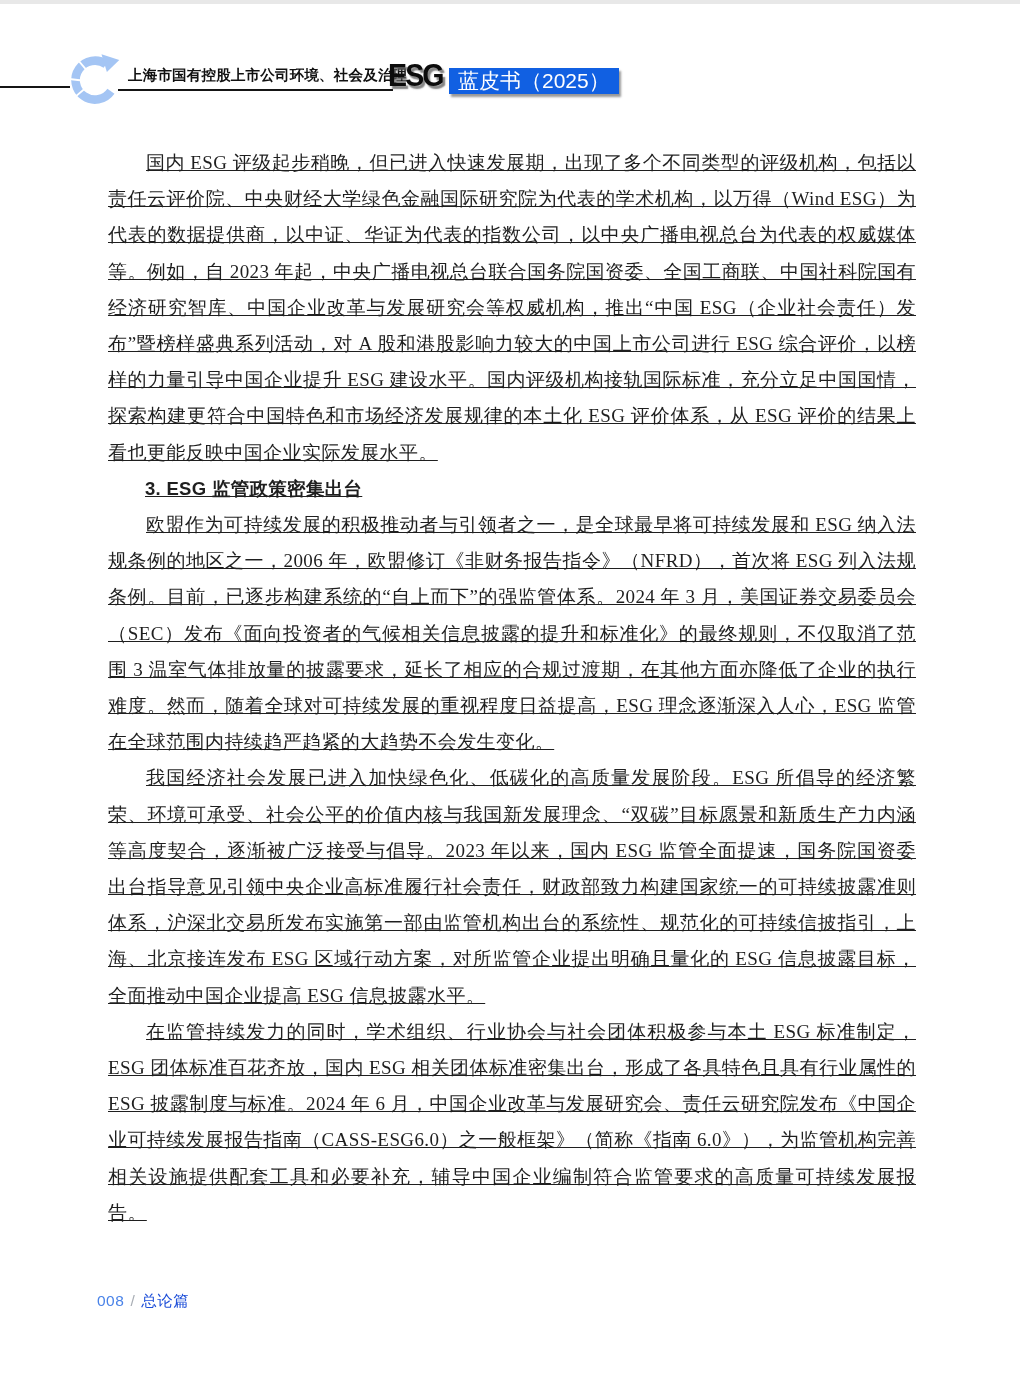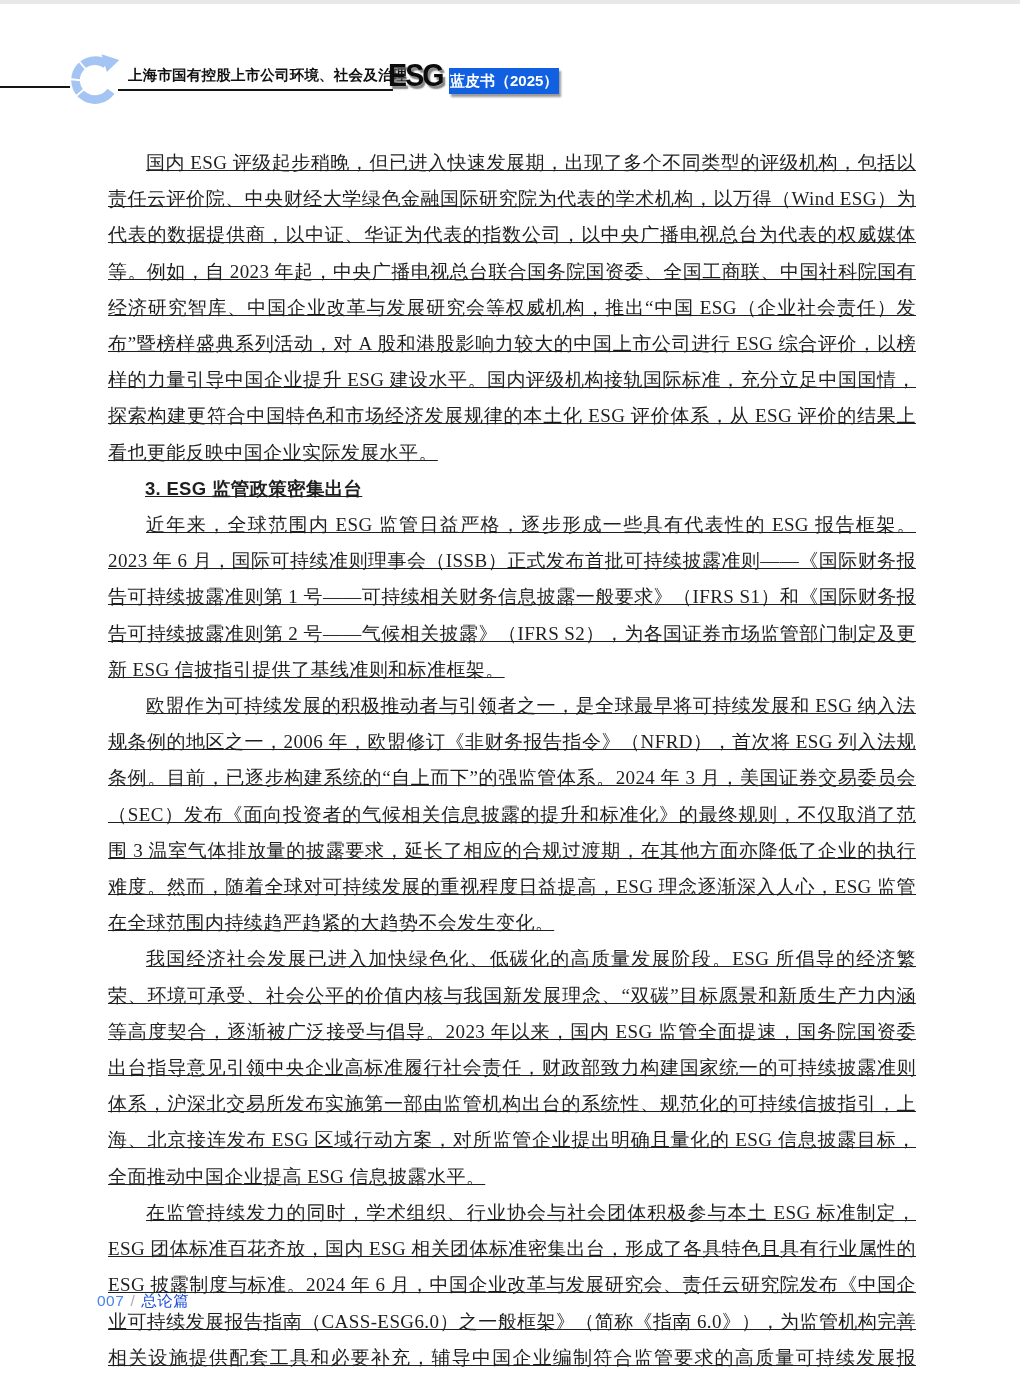--- a/index.html
+++ b/index.html
@@ -29,23 +29,23 @@
     position:absolute;left:388px;top:56px;
     font-family:"Liberation Sans","DejaVu Sans",sans-serif;
     font-weight:700;font-size:31px;line-height:1;color:#0c0c0c;
     letter-spacing:-2px;
     transform:scaleX(0.92);transform-origin:left top;
     text-shadow:2.5px 2.5px 1.5px rgba(90,90,90,0.75);
     white-space:nowrap;
   }
   .header-badge{
     position:absolute;left:449px;top:64px;height:26px;
-    padding:0 1px;box-sizing:border-box;
+    padding:0 9px;box-sizing:border-box;
     color:#fff;font-family:"Liberation Sans","DejaVu Sans",sans-serif;
-    font-weight:700;font-size:15px;line-height:26px;
+    font-weight:400;font-size:21px;line-height:26px;
     box-shadow:2px 3px 2px rgba(70,70,70,0.55);
     white-space:nowrap;
   }
   
   .body-col{
     position:absolute;left:108px;top:141px;width:808px;
     color:#1f1f1f;
   }
   .body-col p{
     margin:0;
@@ -86,23 +86,22 @@
   </svg>
 
   <div class="header-title">上海市国有控股上市公司环境、社会及治理</div>
   <div class="title-underline"></div>
   <div class="header-esg">ESG</div>
   <div class="header-badge" id="badge" style="background: rgb(17, 96, 226); color: rgb(255, 255, 255);">蓝皮书（2025）</div>
 
   <div class="body-col" id="body-col">
       <p class="paragraph">国内 ESG 评级起步稍晚，但已进入快速发展期，出现了多个不同类型的评级机构，包括以责任云评价院、中央财经大学绿色金融国际研究院为代表的学术机构，以万得（Wind ESG）为代表的数据提供商，以中证、华证为代表的指数公司，以中央广播电视总台为代表的权威媒体等。例如，自 2023 年起，中央广播电视总台联合国务院国资委、全国工商联、中国社科院国有经济研究智库、中国企业改革与发展研究会等权威机构，推出“中国 ESG（企业社会责任）发布”暨榜样盛典系列活动，对 A 股和港股影响力较大的中国上市公司进行 ESG 综合评价，以榜样的力量引导中国企业提升 ESG 建设水平。国内评级机构接轨国际标准，充分立足中国国情，探索构建更符合中国特色和市场经济发展规律的本土化 ESG 评价体系，从 ESG 评价的结果上看也更能反映中国企业实际发展水平。</p>
       <p class="heading">3. ESG 监管政策密集出台</p>
-      <p class="paragraph">近年来，全球范围内 ESG 监管日益严格，逐步形成一些具有代表性的 ESG 报告框架。2023 年 6 月，国际可持续准则理事会（ISSB）正式发布首批可持续披露准则——《国际财务报告可持续披露准则第 1 号——可持续相关财务信息披露一般要求》（IFRS S1）和《国际财务报告可持续披露准则第 2 号——气候相关披露》（IFRS S2），为各国证券市场监管部门制定及更新 ESG 信披指引提供了基线准则和标准框架。</p>
       <p class="paragraph">欧盟作为可持续发展的积极推动者与引领者之一，是全球最早将可持续发展和 ESG 纳入法规条例的地区之一，2006 年，欧盟修订《非财务报告指令》（NFRD），首次将 ESG 列入法规条例。目前，已逐步构建系统的“自上而下”的强监管体系。2024 年 3 月，美国证券交易委员会（SEC）发布《面向投资者的气候相关信息披露的提升和标准化》的最终规则，不仅取消了范围 3 温室气体排放量的披露要求，延长了相应的合规过渡期，在其他方面亦降低了企业的执行难度。然而，随着全球对可持续发展的重视程度日益提高，ESG 理念逐渐深入人心，ESG 监管在全球范围内持续趋严趋紧的大趋势不会发生变化。</p>
       <p class="paragraph">我国经济社会发展已进入加快绿色化、低碳化的高质量发展阶段。ESG 所倡导的经济繁荣、环境可承受、社会公平的价值内核与我国新发展理念、“双碳”目标愿景和新质生产力内涵等高度契合，逐渐被广泛接受与倡导。2023 年以来，国内 ESG 监管全面提速，国务院国资委出台指导意见引领中央企业高标准履行社会责任，财政部致力构建国家统一的可持续披露准则体系，沪深北交易所发布实施第一部由监管机构出台的系统性、规范化的可持续信披指引，上海、北京接连发布 ESG 区域行动方案，对所监管企业提出明确且量化的 ESG 信息披露目标，全面推动中国企业提高 ESG 信息披露水平。</p>
       <p class="paragraph">在监管持续发力的同时，学术组织、行业协会与社会团体积极参与本土 ESG 标准制定，ESG 团体标准百花齐放，国内 ESG 相关团体标准密集出台，形成了各具特色且具有行业属性的 ESG 披露制度与标准。2024 年 6 月，中国企业改革与发展研究会、责任云研究院发布《中国企业可持续发展报告指南（CASS-ESG6.0）之一般框架》（简称《指南 6.0》），为监管机构完善相关设施提供配套工具和必要补充，辅导中国企业编制符合监管要求的高质量可持续发展报告。</p>
     </div>
 
   <div class="footer">
-    <span class="pagenum" id="pagenum" style="color: rgb(74, 131, 232);">007</span><span class="sep">/</span><span class="section">总论篇</span>
+    <span class="pagenum" id="pagenum" style="color: rgb(74, 131, 232);">008</span><span class="sep">/</span><span class="section">总论篇</span>
   </div>
 
 </div>
 
 </body></html>

